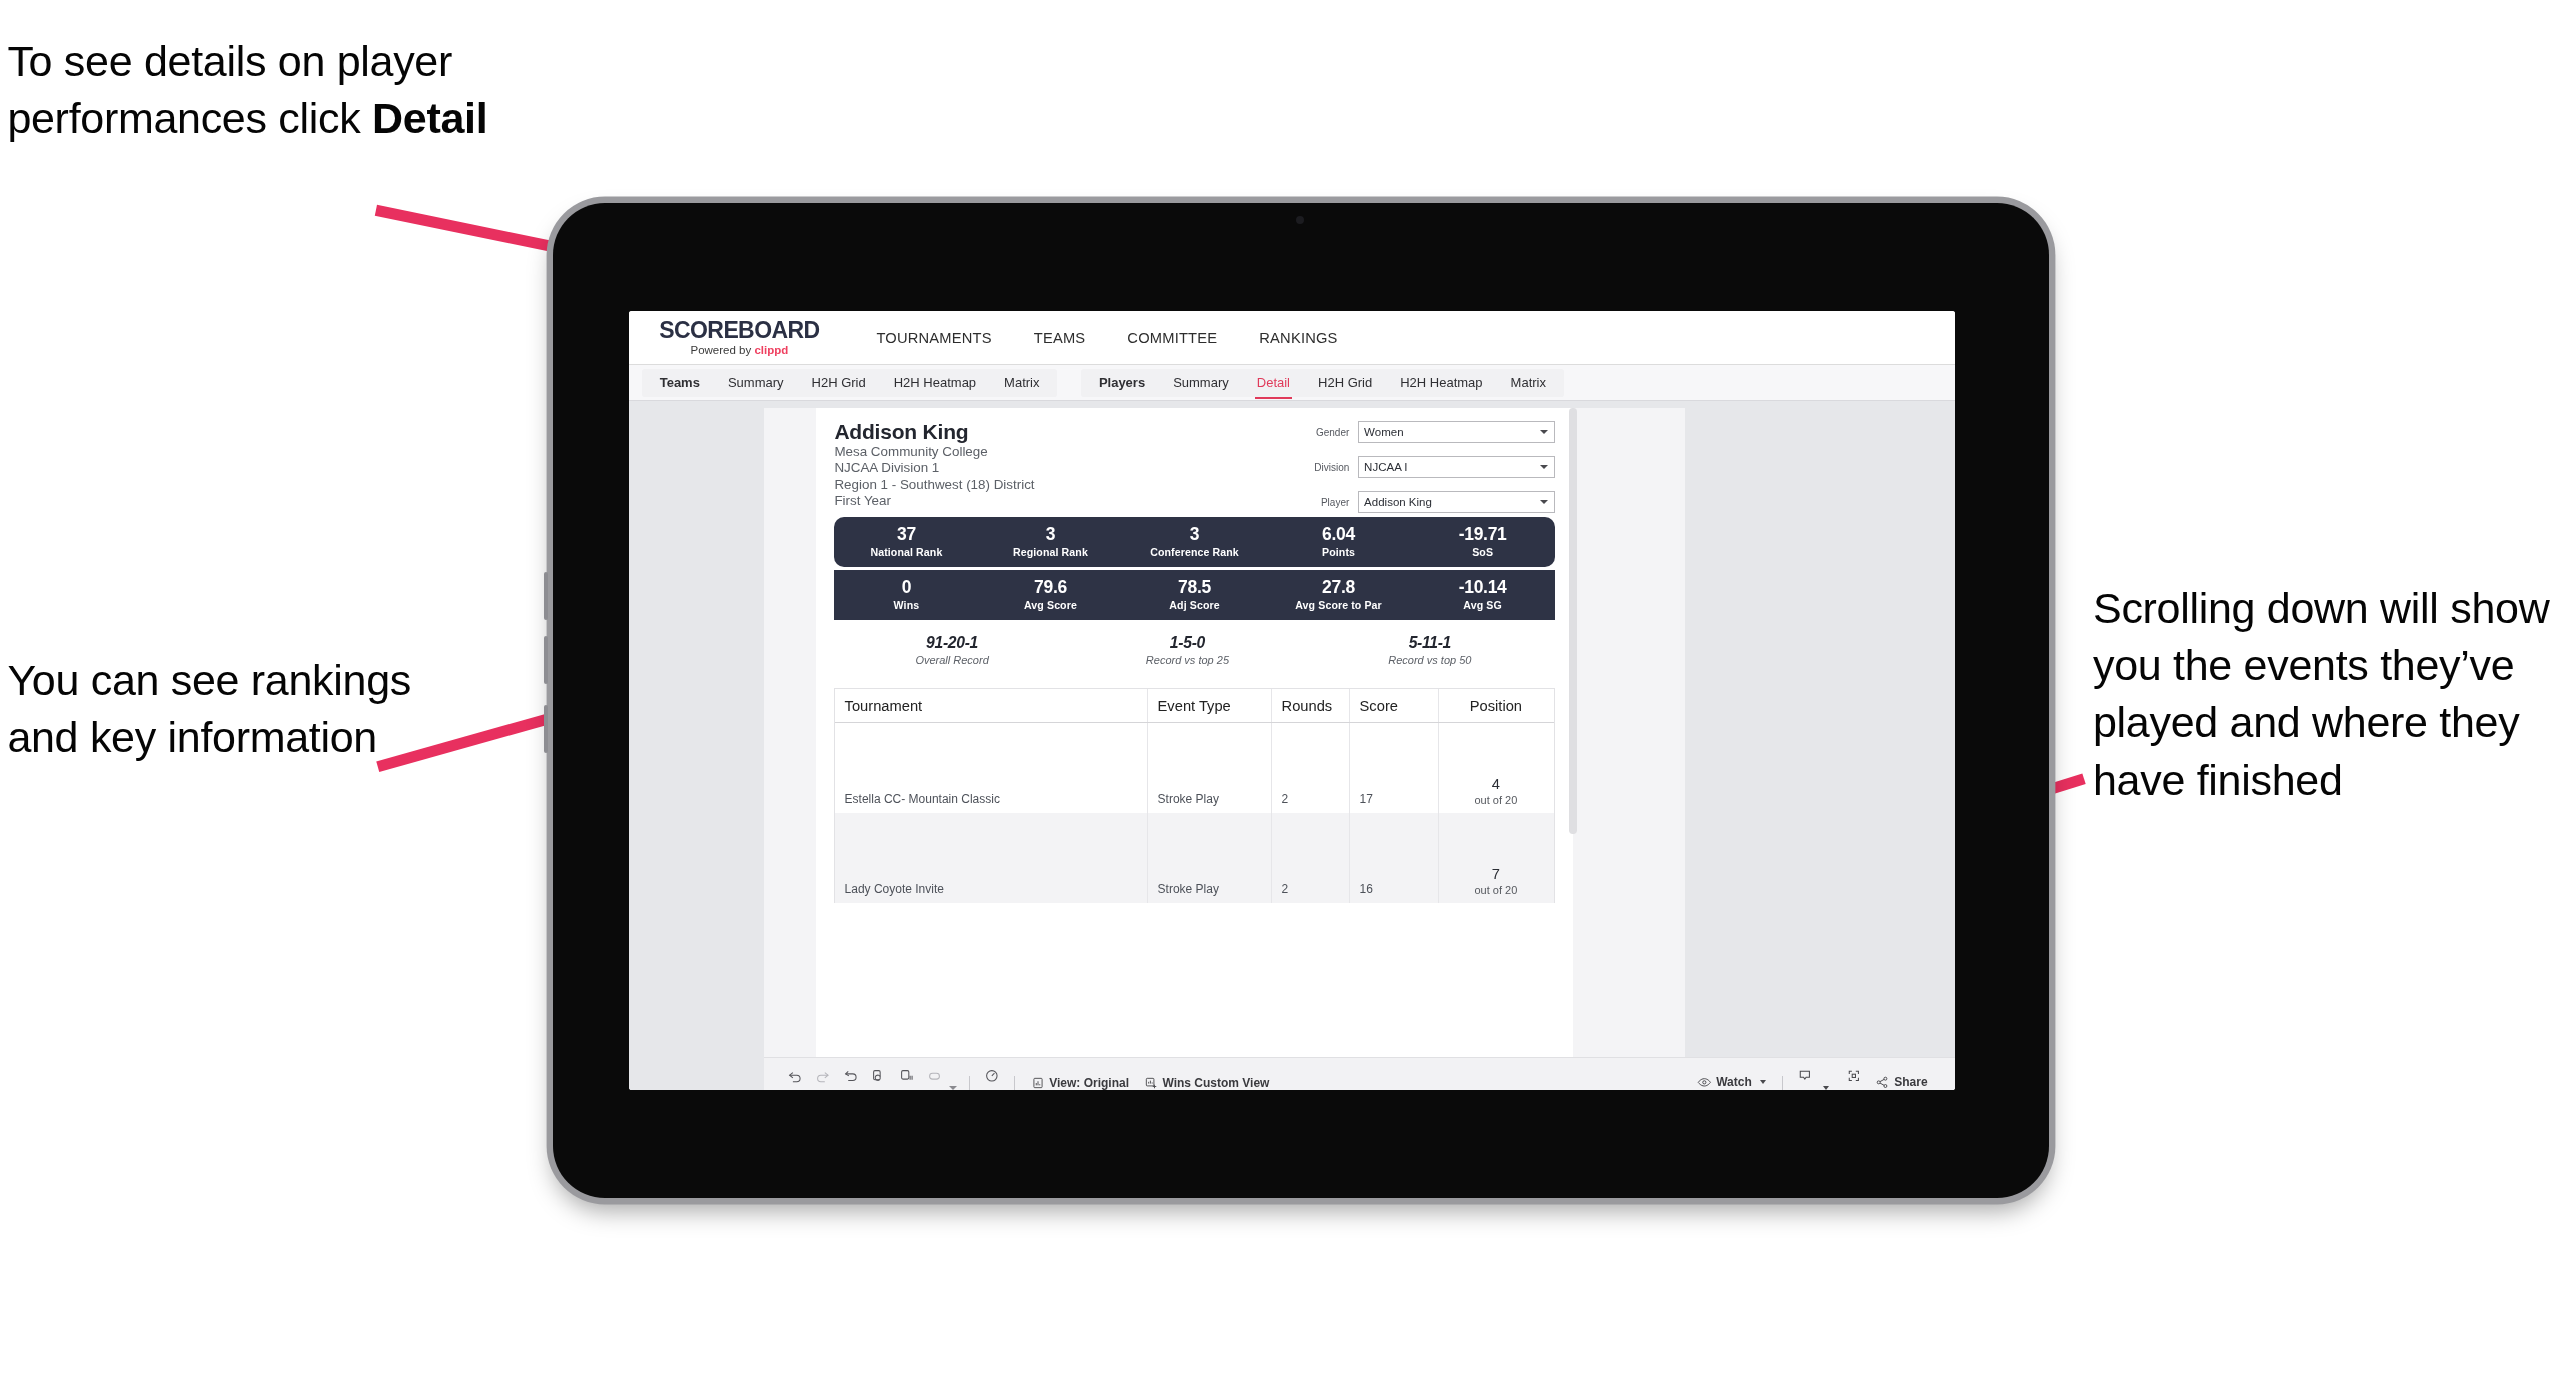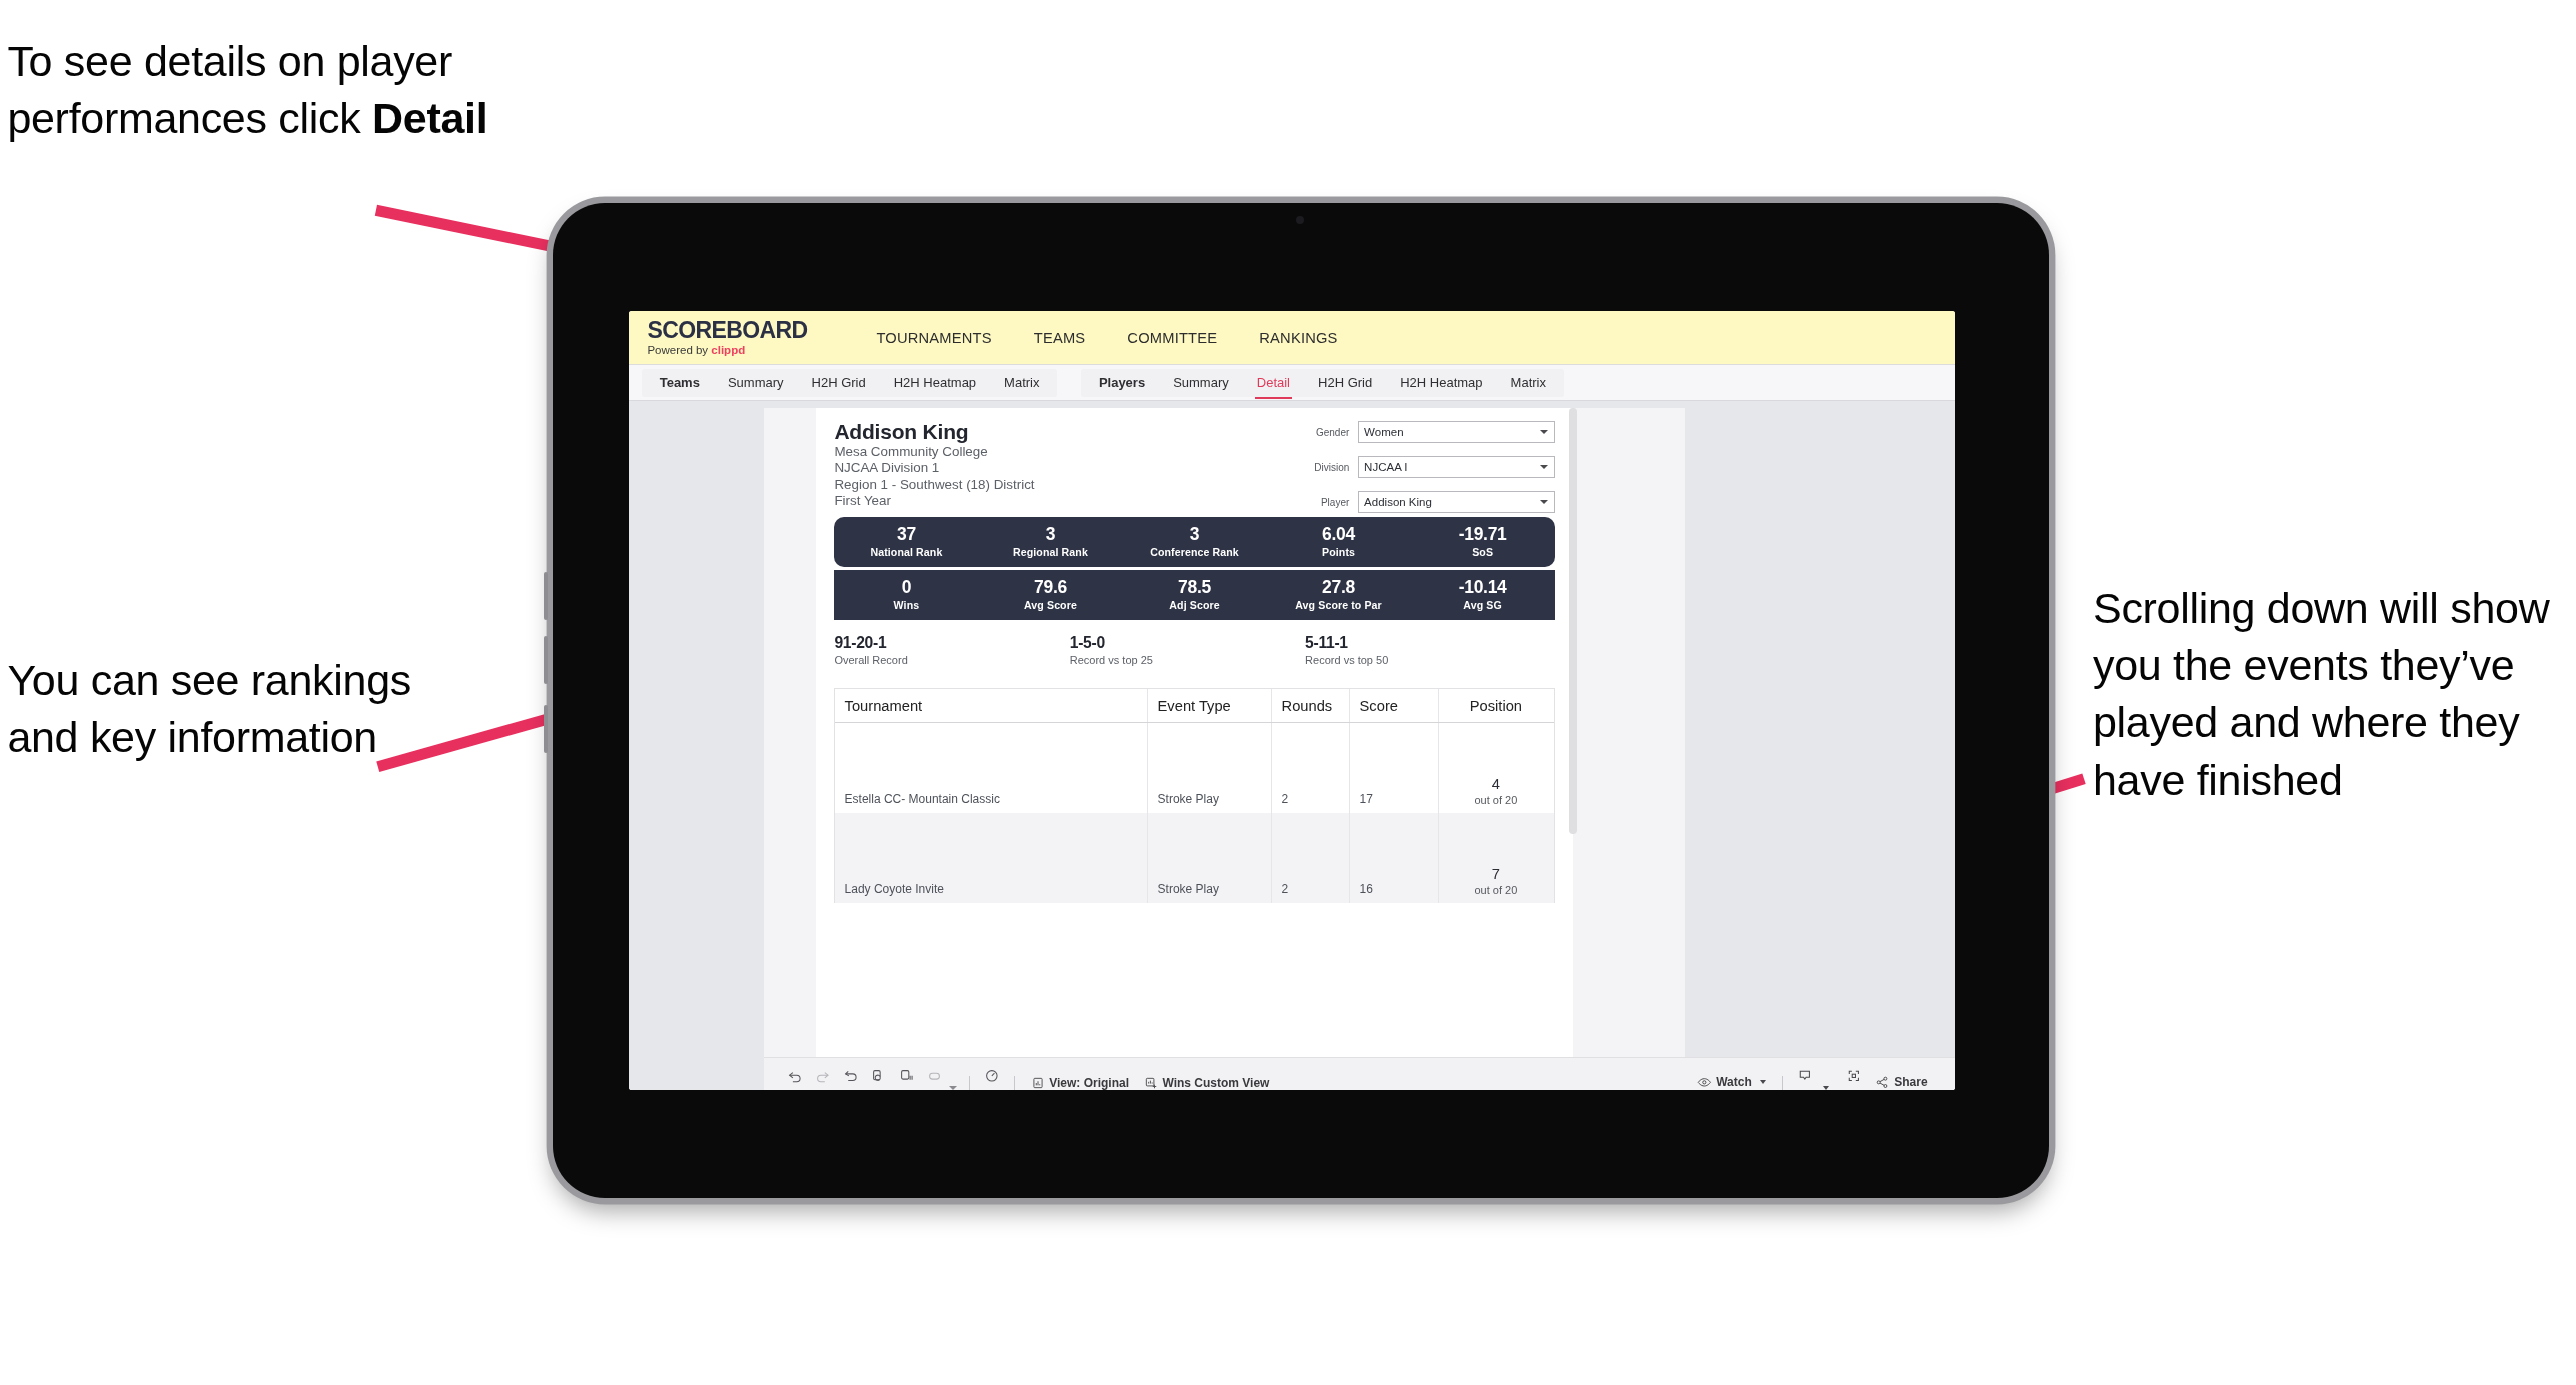--- a/index.html
+++ b/index.html
@@ -31,21 +31,21 @@
   .sidebtn{position:absolute;left:-9.2px;width:4.6px;border-radius:2.8px;background:#8d8d92;}
 
   
   #screen{
     position:absolute;left:76px;top:108px;width:1326px;height:779px;
     background:#e6e7ea;overflow:hidden;
     border-radius:2.8px;
   }
 
   
-  #app-header{height:53px;background:#fef9c3;display:flex;align-items:stretch;border-bottom:0.9px solid #dcdcdc;}
+  #app-header{height:53px;background:#ffffff;display:flex;align-items:stretch;border-bottom:0.9px solid #dcdcdc;text-align:center;}
   #brand{display:flex;flex-direction:column;justify-content:center;padding:0 24px 0 18.4px;min-width:184px;}
   #brand .bt{font-size:23px;font-weight:bold;letter-spacing:-0.6px;color:#2b3044;font-family:"Liberation Sans",sans-serif;line-height:1;}
   #brand .bs{font-size:11.5px;color:#3a3a3a;margin-top:2.8px;line-height:1;}
   #brand .bs em{font-style:normal;color:#ef4060;font-weight:bold;}
   .topnav{display:flex;align-items:center;}
   .topnav .item{font-size:14.7px;color:#2d2d2d;padding:0 21px;letter-spacing:0.2px;display:flex;align-items:center;height:100%;}
 
   
   #tabstrip{height:35px;background:#f7f7f9;display:flex;align-items:center;border-bottom:0.9px solid #d9d9dd;padding-left:13px;}
   .tabgroup{display:flex;align-items:center;background:#f1f1f3;height:28px;border-radius:2.8px;padding:0 3.7px;}
@@ -76,21 +76,21 @@
 
   
   .band{margin:0 18.4px;background:#2e3345;display:flex;height:50px;align-items:center;}
   .band.second{margin-top:2.8px;}
   .bcell{flex:1;text-align:center;color:#ffffff;}
   .bval{font-size:17.5px;font-weight:bold;line-height:1.05;letter-spacing:-0.3px;}
   .blab{font-size:10.6px;font-weight:bold;margin-top:2.8px;letter-spacing:0.1px;}
 
   
   .records{display:flex;margin:14.7px 18.4px 0 18.4px;}
-  .rcell{flex:1;text-align:left;}
+  .rcell{flex:1;text-align:center;font-style:italic;}
   .rcell.wide{flex:1.06;}
   .rval{font-size:15.7px;font-weight:bold;color:#23262f;letter-spacing:-0.3px;}
   .rlab{font-size:11px;color:#5c6067;margin-top:1.8px;}
 
   
   .tbl{margin:22px 18.4px 0 18.4px;border:0.9px solid #e2e2e5;border-bottom:none;}
   .trow{display:flex;}
   .trow.head{border-bottom:0.9px solid #d5d5d8;}
   .trow.alt{background:#f3f3f5;}
   .tc{padding:7.4px 9.2px;font-size:12px;color:#4d5159;border-right:0.9px solid #e6e6e9;box-sizing:border-box;display:flex;align-items:flex-end;}

